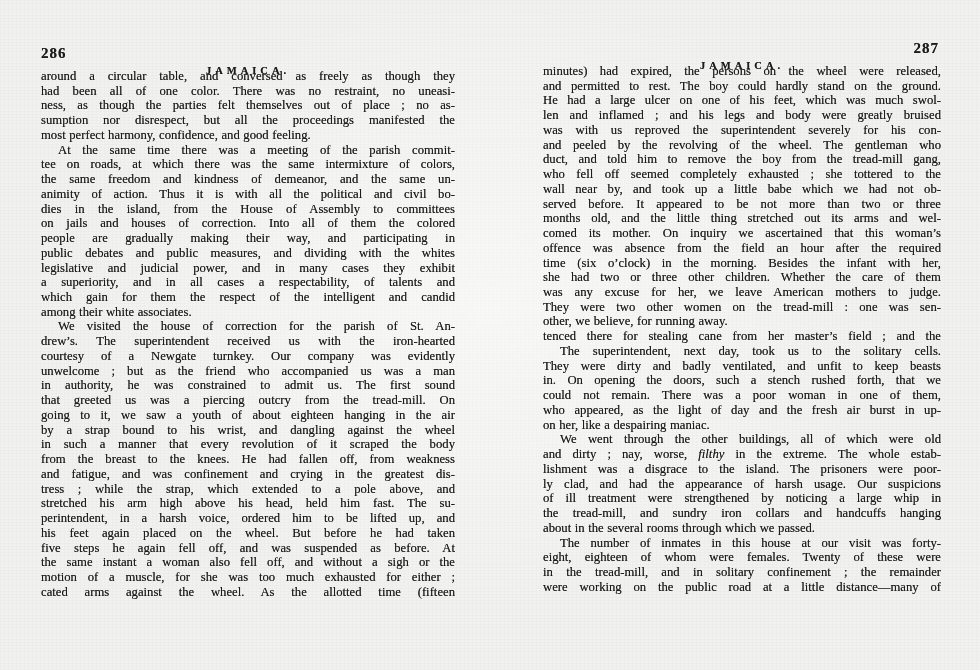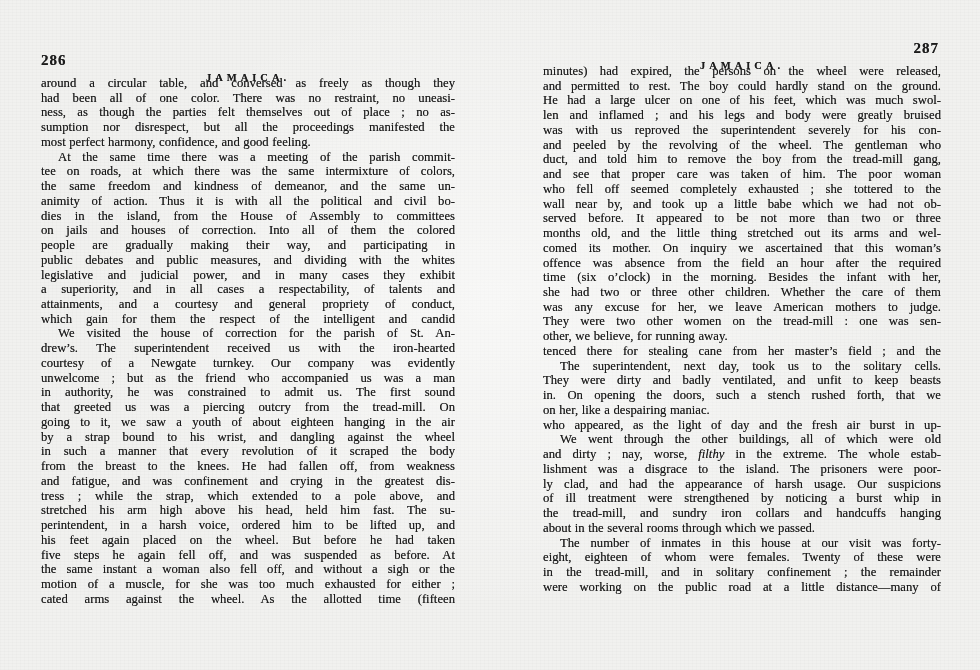--- a/index.html
+++ b/index.html
@@ -16,21 +16,21 @@
       radial-gradient(ellipse at 50% 45%, rgba(255,255,255,0.5) 0%, rgba(255,255,255,0) 60%),
       repeating-linear-gradient(0deg, rgba(0,0,0,0.015) 0 1px, rgba(0,0,0,0) 1px 3px),
       repeating-linear-gradient(90deg, rgba(0,0,0,0.012) 0 1px, rgba(0,0,0,0) 1px 4px);
     overflow: hidden;
     font-family: "Liberation Serif", "DejaVu Serif", serif;
     color: #1c1c1c;
   }
   .page {
     position: absolute;
   }
-  .page-left  { left: 41px;  top: 52px; width: 414px; font-family: Liberation Serif, serif; }
+  .page-left  { left: 41px;  top: 45px; width: 414px; font-family: Liberation Serif, serif; }
   .page-right { left: 543px; top: 40px; width: 398px; }
   .page-header {
     position: relative;
     height: 24px;
     margin-bottom: 0;
   }
   .page-number {
     position: absolute;
     top: 0;
     font-size: 15px;
@@ -89,22 +89,22 @@
         <div class="line indent">At the same time there was a meeting of the parish commit-</div>
         <div class="line">tee on roads, at which there was the same intermixture of colors,</div>
         <div class="line">the same freedom and kindness of demeanor, and the same un-</div>
         <div class="line">animity of action. Thus it is with all the political and civil bo-</div>
         <div class="line">dies in the island, from the House of Assembly to committees</div>
         <div class="line">on jails and houses of correction. Into all of them the colored</div>
         <div class="line">people are gradually making their way, and participating in</div>
         <div class="line">public debates and public measures, and dividing with the whites</div>
         <div class="line">legislative and judicial power, and in many cases they exhibit</div>
         <div class="line">a superiority, and in all cases a respectability, of talents and</div>
-        <div class="line">attainments, and a courtesy and general propriety of conduct,</div>
         <div class="line">which gain for them the respect of the intelligent and candid</div>
+        <div class="line para-end">among their white associates.</div>
         <div class="line indent">We visited the house of correction for the parish of St. An-</div>
         <div class="line">drew’s. The superintendent received us with the iron-hearted</div>
         <div class="line">courtesy of a Newgate turnkey. Our company was evidently</div>
         <div class="line">unwelcome ; but as the friend who accompanied us was a man</div>
         <div class="line">in authority, he was constrained to admit us. The first sound</div>
         <div class="line">that greeted us was a piercing outcry from the tread-mill. On</div>
         <div class="line">going to it, we saw a youth of about eighteen hanging in the air</div>
         <div class="line">by a strap bound to his wrist, and dangling against the wheel</div>
         <div class="line">in such a manner that every revolution of it scraped the body</div>
         <div class="line">from the breast to the knees. He had fallen off, from weakness</div>
@@ -126,43 +126,43 @@
       <span class="page-number pn-right">287</span>
     </div>
     <div class="page-body">
         <div class="line">minutes) had expired, the persons on the wheel were released,</div>
         <div class="line">and permitted to rest. The boy could hardly stand on the ground.</div>
         <div class="line">He had a large ulcer on one of his feet, which was much swol-</div>
         <div class="line">len and inflamed ; and his legs and body were greatly bruised</div>
         <div class="line">was with us reproved the superintendent severely for his con-</div>
         <div class="line">and peeled by the revolving of the wheel. The gentleman who</div>
         <div class="line">duct, and told him to remove the boy from the tread-mill gang,</div>
-        <div class="line">and see that proper care was taken of him. The poor woman</div>
         <div class="line">who fell off seemed completely exhausted ; she tottered to the</div>
         <div class="line">wall near by, and took up a little babe which we had not ob-</div>
         <div class="line">served before. It appeared to be not more than two or three</div>
         <div class="line">months old, and the little thing stretched out its arms and wel-</div>
         <div class="line">comed its mother. On inquiry we ascertained that this woman’s</div>
         <div class="line">offence was absence from the field an hour after the required</div>
         <div class="line">time (six o’clock) in the morning. Besides the infant with her,</div>
         <div class="line">she had two or three other children. Whether the care of them</div>
         <div class="line">was any excuse for her, we leave American mothers to judge.</div>
         <div class="line">They were two other women on the tread-mill : one was sen-</div>
         <div class="line para-end">other, we believe, for running away.</div>
         <div class="line">tenced there for stealing cane from her master’s field ; and the</div>
         <div class="line indent">The superintendent, next day, took us to the solitary cells.</div>
         <div class="line">They were dirty and badly ventilated, and unfit to keep beasts</div>
         <div class="line">in. On opening the doors, such a stench rushed forth, that we</div>
+        <div class="line">could not remain. There was a poor woman in one of them,</div>
+        <div class="line">who appeared, as the light of day and the fresh air burst in up-</div>
         <div class="line para-end">on her, like a despairing maniac.</div>
-        <div class="line">who appeared, as the light of day and the fresh air burst in up-</div>
         <div class="line indent">We went through the other buildings, all of which were old</div>
         <div class="line">and dirty ; nay, worse, <i>filthy</i> in the extreme. The whole estab-</div>
         <div class="line">lishment was a disgrace to the island. The prisoners were poor-</div>
         <div class="line">ly clad, and had the appearance of harsh usage. Our suspicions</div>
-        <div class="line">of ill treatment were strengthened by noticing a burst whip in</div>
+        <div class="line">of ill treatment were strengthened by noticing a large whip in</div>
         <div class="line">the tread-mill, and sundry iron collars and handcuffs hanging</div>
         <div class="line para-end">about in the several rooms through which we passed.</div>
         <div class="line indent">The number of inmates in this house at our visit was forty-</div>
         <div class="line">eight, eighteen of whom were females. Twenty of these were</div>
         <div class="line">in the tread-mill, and in solitary confinement ; the remainder</div>
         <div class="line">were working on the public road at a little distance—many of</div>
       </div>
   </div>
 
 </div>

